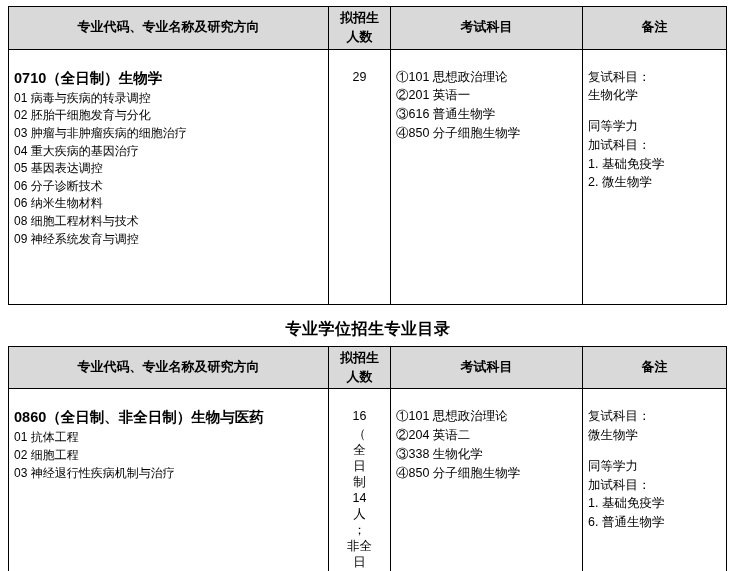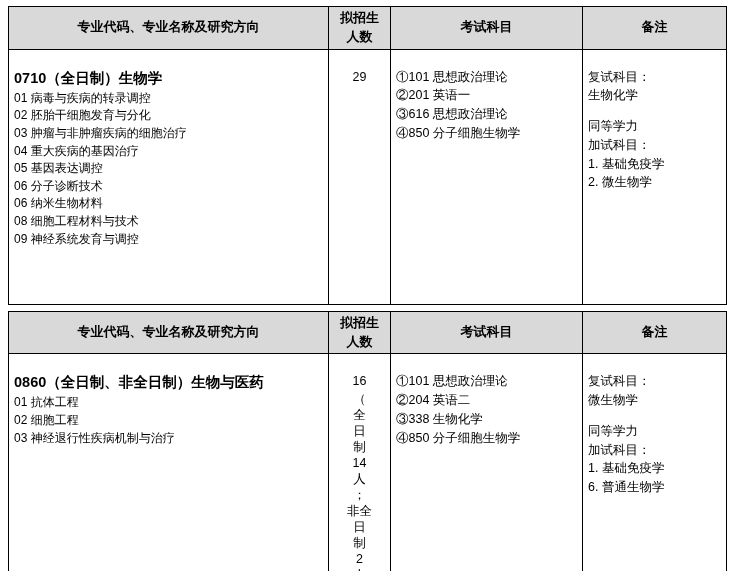--- a/index.html
+++ b/index.html
@@ -136,38 +136,39 @@
             <span class="dir-line">06 纳米生物材料</span>
             <span class="dir-line">08 细胞工程材料与技术</span>
             <span class="dir-line">09 神经系统发育与调控</span>
           </td>
           <td class="quota-cell">
             <span class="quota-num">29</span>
           </td>
           <td>
             <span class="exam-line">①101 思想政治理论</span>
             <span class="exam-line">②201 英语一</span>
-            <span class="exam-line">③616 思想政治理论</span>
+            <span class="exam-line">③616 普通生物学</span>
             <span class="exam-line">④850 分子细胞生物学</span>
           </td>
           <td>
             <span class="remark-line">复试科目：</span>
             <span class="remark-line">生物化学</span>
             <div class="remark-gap"></div>
             <span class="remark-line">同等学力</span>
             <span class="remark-line">加试科目：</span>
             <span class="remark-line">1. 基础免疫学</span>
             <span class="remark-line">2. 微生物学</span>
           </td>
         </tr>
       </tbody>
     </table>
   </div>
 
   <div class="section">
+    <div class="section-title sec2-title">专业学位招生专业目录</div>
 
     <table class="catalog">
       <colgroup>
         <col class="col-major">
         <col class="col-quota">
         <col class="col-exam">
         <col class="col-remark">
       </colgroup>
       <thead>
         <tr>

